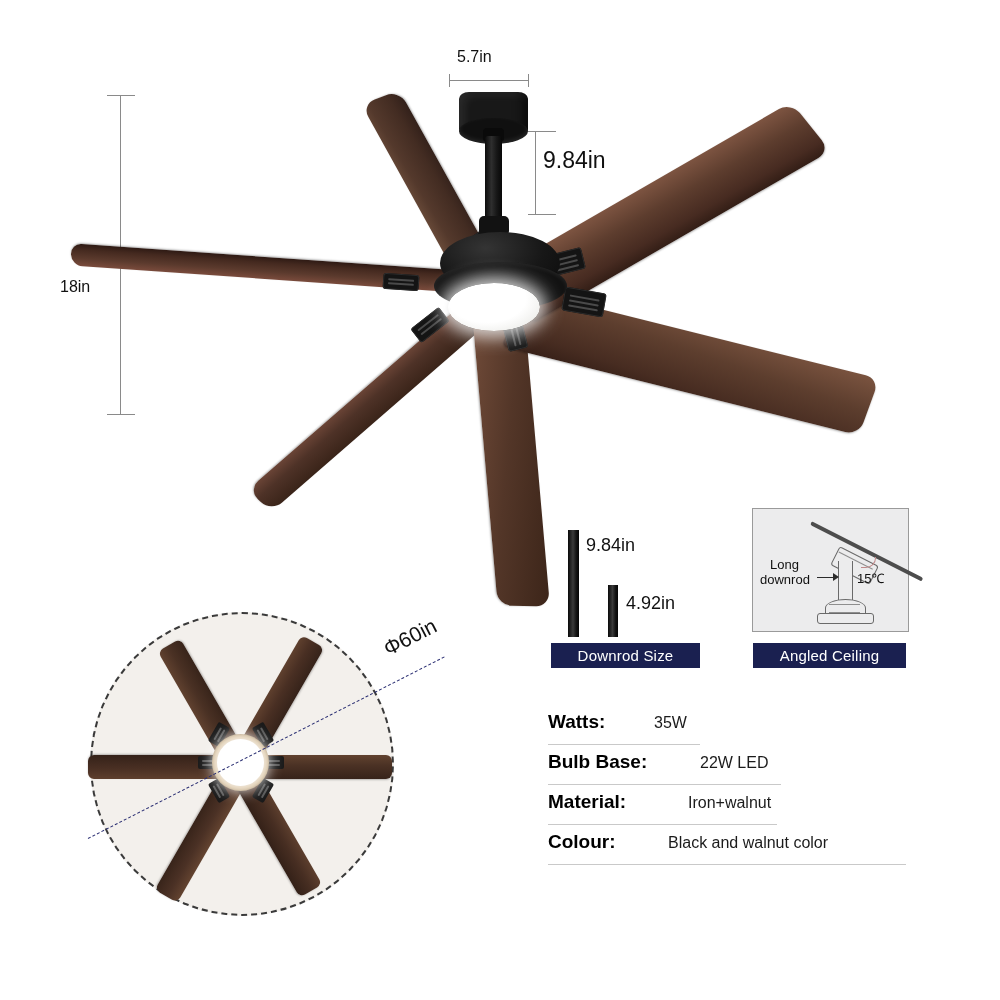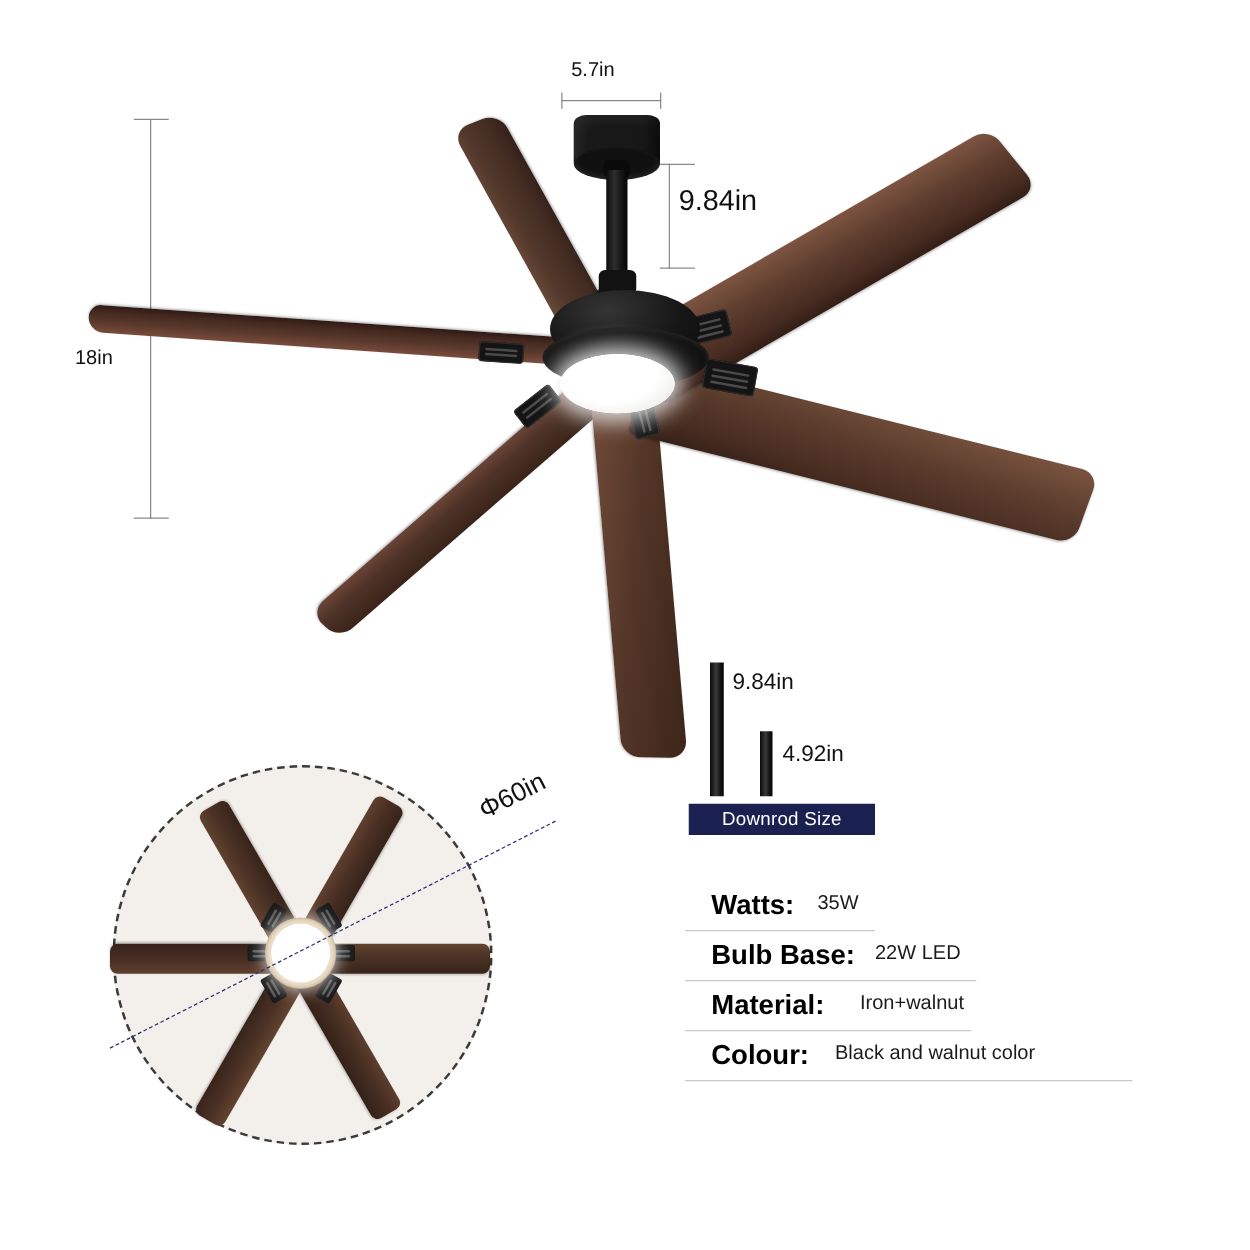--- a/index.html
+++ b/index.html
@@ -71,21 +71,21 @@
 
   
   .acbox{
     position:absolute;background:#ececed;border:1px solid #9a9a9a;
   }
 
   
   #specs{position:absolute;left:548px;top:707px;width:400px;}
   .srow{position:relative;height:40px;}
   .srow .k{
-    position:absolute;left:0;top:4px;font-weight:bold;font-size:22px;color:#000;margin-left:21px;
+    position:absolute;left:0;top:4px;font-weight:bold;font-size:19px;color:#000;
   }
   .srow .v{
     position:absolute;top:7px;font-size:16px;color:#1b1b1b;
   }
   .srow .ul{
     position:absolute;left:0;bottom:2px;height:1px;background:#c9c9c9;
   }
 
   
   #circle{position:absolute;left:80px;top:600px;width:420px;height:350px;}
@@ -202,20 +202,57 @@
   <div class="abs" style="left:548px;top:505px;width:170px;height:170px;">
     <div class="abs" style="left:20px;top:25px;width:11px;height:107px;background:linear-gradient(90deg,#0a0a0a,#3a3a3a 45%,#141414 75%,#050505);"></div>
     <div class="dimlabel" style="left:38px;top:30px;font-size:18px;">9.84in</div>
 
     <div class="abs" style="left:60px;top:80px;width:10px;height:52px;background:linear-gradient(90deg,#0a0a0a,#3a3a3a 45%,#141414 75%,#050505);"></div>
     <div class="dimlabel" style="left:78px;top:88px;font-size:18px;">4.92in</div>
 
     <div class="banner" style="left:3px;top:138px;width:149px;height:25px;">Downrod Size</div>
   </div>
 
+  <div class="abs" style="left:752px;top:508px;width:160px;height:165px;">
+
+    <div class="acbox" style="left:0px;top:0px;width:155px;height:122px;">
+
+      <div class="abs" style="left:58px;top:12px;width:125px;height:4px;background:#4d4d4d;border-radius:2px;
+                  transform-origin:0 50%;transform:rotate(27deg);"></div>
+
+      <div class="abs" style="left:82px;top:36px;width:42px;height:19px;border:1.4px solid #6a6a6a;background:#ececed;
+                  border-radius:3px;transform-origin:0 50%;transform:rotate(27deg);"></div>
+      <div class="abs" style="left:84px;top:42px;width:38px;height:8px;border-top:1.2px solid #8e8e8e;
+                  transform-origin:0 50%;transform:rotate(27deg);"></div>
+
+      <div class="abs" style="left:108px;top:48px;width:14px;height:10px;border-bottom:1.2px solid #c08a8a;
+                  border-right:1.2px solid #c08a8a;border-radius:0 0 10px 0;"></div>
+
+      <div class="abs" style="left:85px;top:52px;width:13px;height:42px;border-left:1.4px solid #6a6a6a;
+                  border-right:1.4px solid #6a6a6a;background:#ececed;"></div>
+
+      <div class="abs" style="left:72px;top:90px;width:39px;height:16px;border:1.3px solid #6a6a6a;background:#ececed;
+                  border-radius:50% 50% 4px 4px;"></div>
+      <div class="abs" style="left:76px;top:95px;width:31px;height:7px;border-top:1.1px solid #8e8e8e;
+                  border-bottom:1.1px solid #8e8e8e;"></div>
+      <div class="abs" style="left:64px;top:104px;width:55px;height:9px;border:1.3px solid #6a6a6a;background:#ececed;
+                  border-radius:3px;"></div>
+
+      <div class="dimlabel" style="left:17px;top:48px;font-size:13px;">Long</div>
+      <div class="dimlabel" style="left:7px;top:63px;font-size:13px;">downrod</div>
+
+      <div class="abs" style="left:64px;top:68px;width:20px;height:1.4px;background:#2b2b2b;"></div>
+      <div class="abs" style="left:80px;top:64px;width:0;height:0;border-left:6px solid #2b2b2b;
+                  border-top:4px solid transparent;border-bottom:4px solid transparent;"></div>
+
+      <div class="dimlabel" style="left:104px;top:60px;font-size:13px;">15℃</div>
+    </div>
+
+    <div class="banner" style="left:1px;top:135px;width:153px;height:25px;">Angled Ceiling</div>
+  </div>
 
   <div id="circle">
     <div class="dash-circle" style="left:10px;top:12px;width:300px;height:300px;"></div>
 
     <div class="bblade" style="left:160px;top:155px;width:142px;height:26px;transform:rotate(-120deg);">
       <div class="bd" style="background:linear-gradient(180deg,#60412f 0%,#4a3124 45%,#38241a 100%);"></div>
     </div>
     <div class="bblade" style="left:160px;top:155px;width:152px;height:24px;transform:rotate(180deg);">
       <div class="bd" style="background:linear-gradient(180deg,#5e3f2e 0%,#492f23 45%,#352219 100%);"></div>
     </div>

